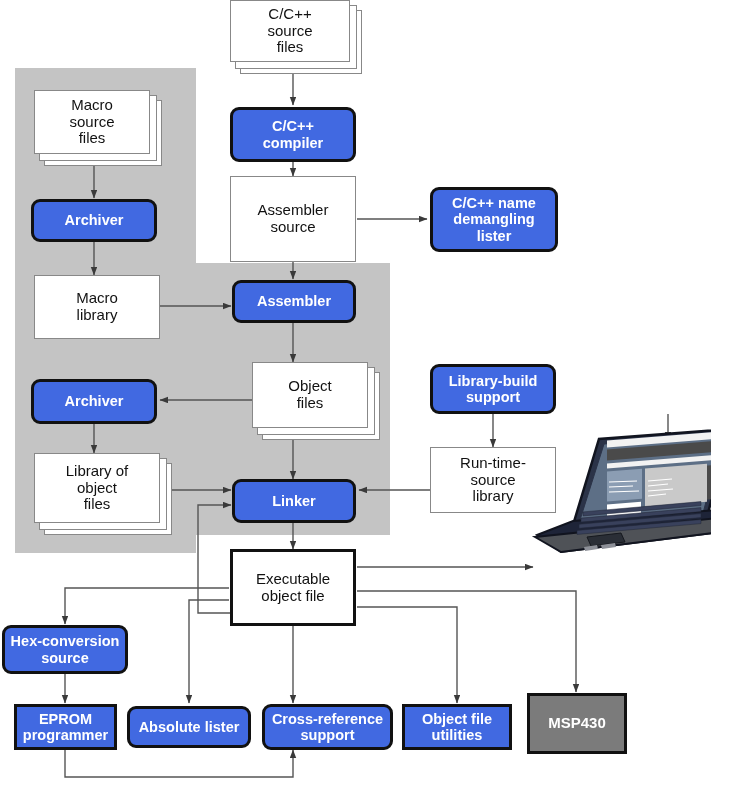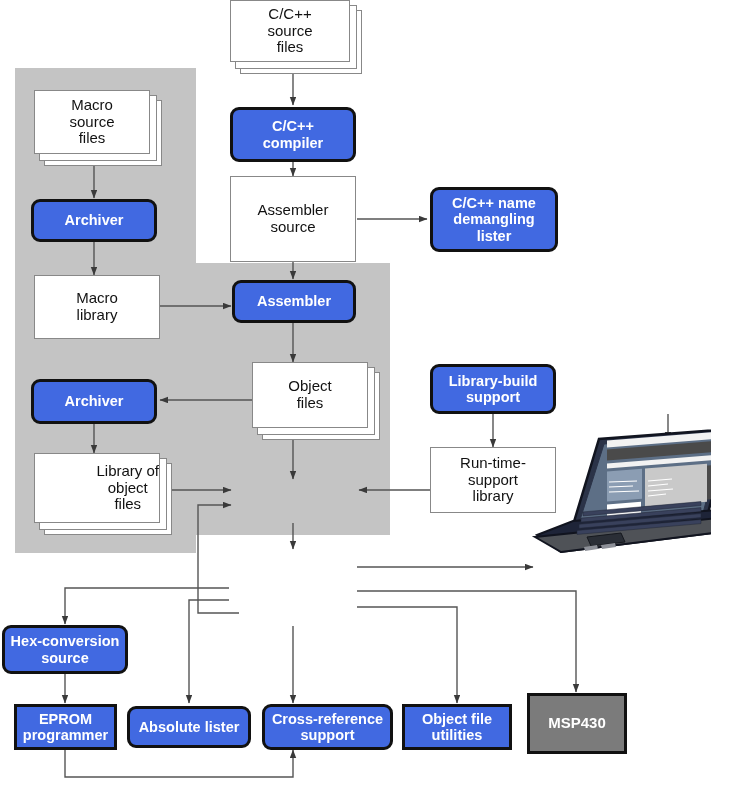--- a/index.html
+++ b/index.html
@@ -185,46 +185,49 @@
     <span style="white-space:pre-line">Macro
 library</span>
   </div>
 
   <div class="node proc" style="left:31px; top:379px; width:126px; height:45px;">
     <span style="white-space:pre-line">Archiver</span>
   </div>
 
   <div class="sheet" style="left:44px; top:463px; width:126px; height:70px;"></div>
   <div class="sheet" style="left:39px; top:458px; width:126px; height:70px;"></div>
-  <div class="node file" style="left:34px; top:453px; width:126px; height:70px;justify-content:flex-end;">
+  <div class="node file" style="left:34px; top:453px; width:126px; height:70px;">
     <span style="white-space:pre-line">Library of
 object
 files</span>
   </div>
 
   <div class="node proc" style="left:232px; top:280px; width:124px; height:43px;">
     <span style="white-space:pre-line">Assembler</span>
   </div>
 
   <div class="sheet" style="left:262px; top:372px; width:116px; height:66px;"></div>
   <div class="sheet" style="left:257px; top:367px; width:116px; height:66px;"></div>
   <div class="node file" style="left:252px; top:362px; width:116px; height:66px;">
     <span style="white-space:pre-line">Object
 files</span>
   </div>
 
+  <div class="node proc" style="left:232px; top:479px; width:124px; height:44px;">
+    <span style="white-space:pre-line">Linker</span>
+  </div>
 
   <div class="node proc" style="left:430px; top:364px; width:126px; height:50px;">
     <span style="white-space:pre-line">Library-build
 support</span>
   </div>
 
   <div class="node file" style="left:430px; top:447px; width:126px; height:66px;">
     <span style="white-space:pre-line">Run-time-
-support
+source
 library</span>
   </div>
 
 
   <svg id="laptop" style="left:525px; top:425px;" width="210" height="145" viewBox="0 0 210 145">
 
     <g>
       <path d="M48,100 L74,14 L205,4 L182,92 Z" fill="#2b3348" stroke="#11141f" stroke-width="2.5"></path>
       <path d="M55,95 L79,19 L199,10 L178,88 Z" fill="#5d6f86" stroke="#2b3348" stroke-width="1"></path>
 
@@ -266,20 +269,24 @@
         <rect x="54" y="104" width="122" height="4" transform="skewY(-5)"></rect>
         <rect x="52" y="110" width="124" height="4" transform="skewY(-5)"></rect>
       </g>
 
       <path d="M62,112 L96,108 L100,117 L66,121 Z" fill="#2a2e36" stroke="#15181e" stroke-width="1"></path>
       <path d="M59,122 L72,120 L73,124 L60,126 Z" fill="#8d9098"></path>
       <path d="M76,120 L90,118 L91,122 L77,124 Z" fill="#8d9098"></path>
     </g>
   </svg>
 
+  <div class="node file heavy" style="left:230px; top:549px; width:126px; height:77px;">
+    <span style="white-space:pre-line">Executable
+object file</span>
+  </div>
 
   <div class="node proc" style="left:2px; top:625px; width:126px; height:49px;">
     <span style="white-space:pre-line">Hex-conversion
 source</span>
   </div>
 
   <div class="node proc sq" style="left:14px; top:704px; width:103px; height:46px;">
     <span style="white-space:pre-line">EPROM
 programmer</span>
   </div>

